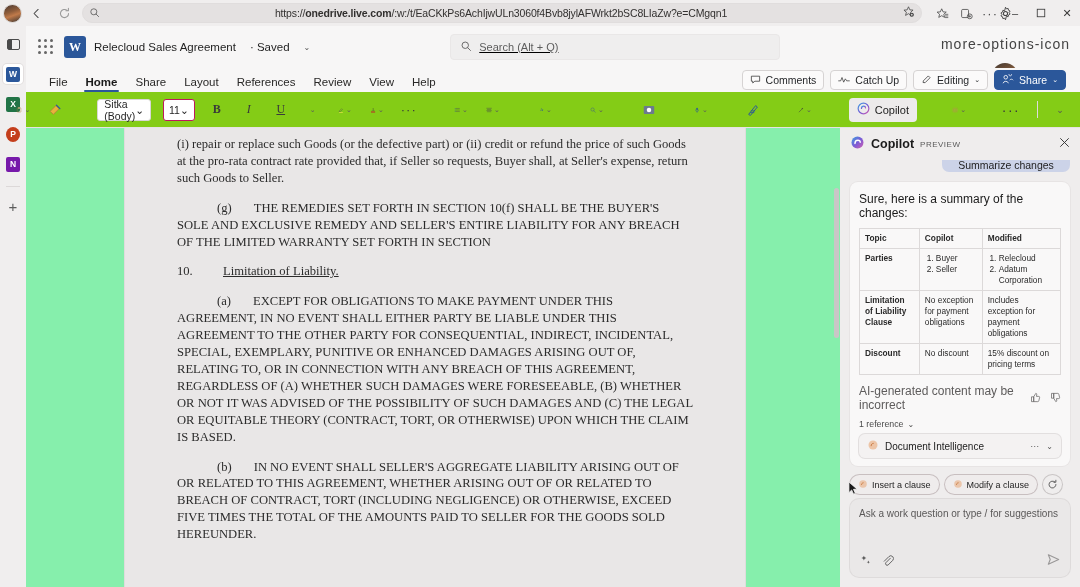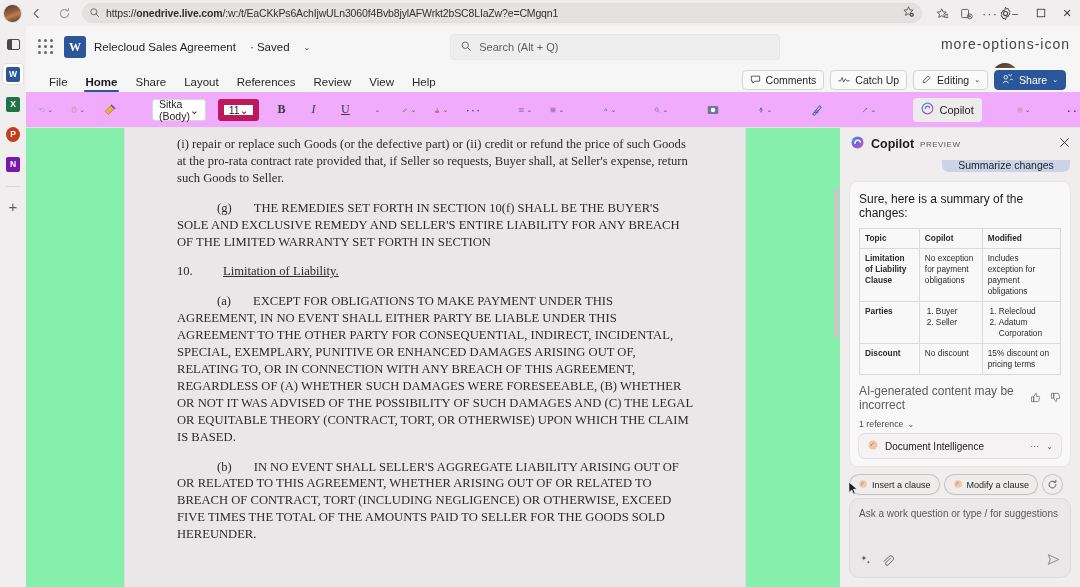--- a/index.html
+++ b/index.html
@@ -7,21 +7,21 @@
     width: 1080px; height: 587px;
     overflow: hidden;
     font-family: "Liberation Sans", sans-serif;
     background: #f3f3f3;
   }
   .app { position: relative; width: 1080px; height: 587px; background: #eceaea; }
 
   
   .browser-top {
     position: absolute; left: 0; top: 0; width: 1080px; height: 26px;
-    background: #f0eeee; display: flex; align-items: center; gap: 0px;
+    background: #f0eeee; display: flex; align-items: center; gap: 0px; text-align: center;
   }
   .profile-av {
     width: 19px; height: 19px; border-radius: 50%; margin-left: 3px;
     background: linear-gradient(160deg,#4a3a33 0%,#8e5c3a 40%,#c07a4a 60%,#3a3430 100%);
     flex: 0 0 auto; border: 1px solid #d8d4d2;
   }
   .nav-btn {
     width: 28px; height: 24px; display: flex; align-items: center; justify-content: center;
     color: #5c5c5c; font-size: 13px; flex: 0 0 auto;
   }
@@ -75,21 +75,21 @@
   .word-tile {
     width: 22px; height: 22px; border-radius: 3px; background: #2b579a;
     display: flex; align-items: center; justify-content: center;
     color: #fff; font-weight: 700; font-size: 12px; font-family: "Liberation Serif", serif;
   }
   .doc-title { font-size: 11.5px; color: #1f1f1f; display: flex; align-items: center; gap: 14px; white-space: nowrap; }
   .doc-title .chev { font-size: 8px; color: #555; }
   .search-box {
     width: 330px; height: 24px; background: #efeeee; border-radius: 4px;
     display: flex; align-items: center; gap: 7px; padding: 12px 9px;
-    margin-left: 132px; border: 1px solid #e9e7e7;
+    margin-left: 132px; border: 1px solid #e9e7e7; text-decoration: underline;
   }
   .search-box .ph { font-size: 11px; color: #5d5d5d; }
   .head-right { margin-left: auto; display: flex; align-items: center; gap: 12px; flex-direction: column; }
   .gear { color: #444; }
   .dots3 { color: #444; font-size: 14px; letter-spacing: 1px; line-height: 1; }
   .user-av {
     width: 26px; height: 26px; border-radius: 50%;
     background: linear-gradient(160deg,#3d3530 0%,#8a5e3c 45%,#c98b56 62%,#2f2a26 100%);
   }
 
@@ -110,34 +110,34 @@
   .pill {
     height: 20px; border: 1px solid #d6d3d3; border-radius: 4px; background: #fbfafa;
     display: flex; align-items: center; gap: 5px; padding: 0 7px; font-size: 10.5px; color: #25272a;
     white-space: nowrap;
   }
   .pill.share { background: #2b579a; border-color: #2b579a; color: #fff; }
 
   
   .ribbon-bar {
     position: absolute; left: 26px; top: 92px; width: 1054px; height: 36px;
-    background: #f0abfc; border-bottom: 1px solid #e6e3e3;
-    display: flex; align-items: center; padding: 0 10px; gap: 12px;
+    background: #84cc16; border-bottom: 1px solid #e6e3e3;
+    display: flex; align-items: center; padding: 0 10px; gap: 12px; justify-content: flex-end;
   }
   .tb { height: 24px; min-width: 20px; display: flex; align-items: center; justify-content: center;
         gap: 2px; padding: 0 3px; border-radius: 3px; color: #3a3a3a; }
   .tb .cv { font-size: 7px; color: #5a5a5a; }
   .tb-sep { width: 1px; height: 17px; background: #dedbdb; margin: 0 4px; }
   .font-sel {
     width: 104px; height: 22px; border: 1px solid #d9d6d6; border-radius: 3px; background: #fff;
     display: flex; align-items: center; justify-content: space-between; padding: 0 6px;
     font-size: 10.5px; color: #262626;
   }
   .size-sel {
-    width: 42px; height: 22px; border: 6px solid #be185d; border-radius: 3px; background: #fff;
+    width: 42px; height: 22px; border: 1px solid #be185d; border-radius: 3px; background: #fff;
     display: flex; align-items: center; justify-content: space-between; padding: 0 5px;
     font-size: 10.5px; color: #262626;
   }
   .bold-b { font-weight: 700; font-size: 12px; font-family: "Liberation Serif", serif; }
   .ital-i { font-style: italic; font-size: 12px; font-family: "Liberation Serif", serif; }
   .und-u { text-decoration: underline; font-size: 12px; font-family: "Liberation Serif", serif; }
   .copilot-btn {
     height: 24px; background: #edebeb; border-radius: 4px; display: flex; align-items: center;
     gap: 5px; padding: 0 8px; font-size: 11px; color: #222; margin-left: 2px;
   }
@@ -627,41 +627,41 @@
 
         <table class="sumtab">
           <thead>
             <tr>
               <th>Topic</th>
               <th>Copilot</th>
               <th>Modified</th>
             </tr>
           </thead>
           <tbody>
-            <tr>
-              <td class="k">Limitation of Liability Clause</td>
-              <td>No exception for payment obligations</td>
-              <td>Includes exception for payment obligations</td>
-            </tr>
             <tr>
               <td class="k">Parties</td>
               <td>
                 <ol>
                   <li>Buyer</li>
                   <li>Seller</li>
                 </ol>
               </td>
               <td>
                 <ol>
                   <li>Relecloud</li>
                   <li>Adatum Corporation</li>
                 </ol>
               </td>
             </tr>
             <tr>
+              <td class="k">Limitation of Liability Clause</td>
+              <td>No exception for payment obligations</td>
+              <td>Includes exception for payment obligations</td>
+            </tr>
+            <tr>
               <td class="k">Discount</td>
               <td>No discount</td>
               <td>15% discount on pricing terms</td>
             </tr>
           </tbody>
         </table>
 
         <div class="ai-foot">
           <span class="ai-disc">AI-generated content may be incorrect</span>
           <span class="thumbs">

